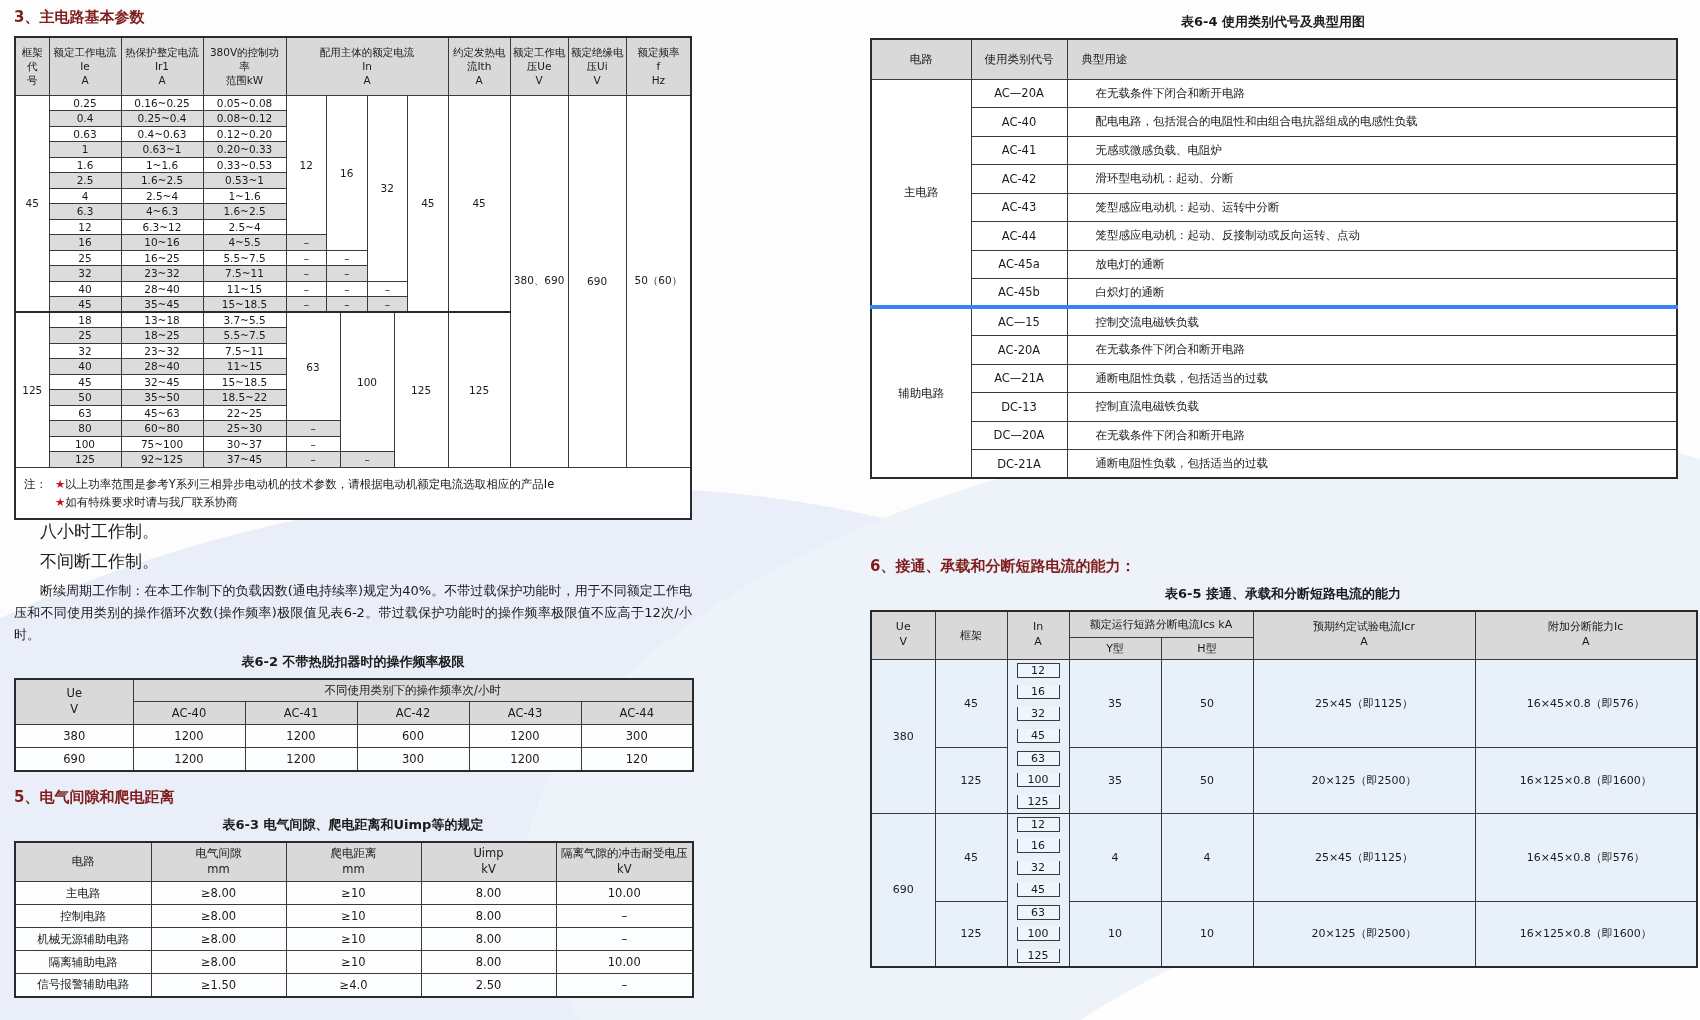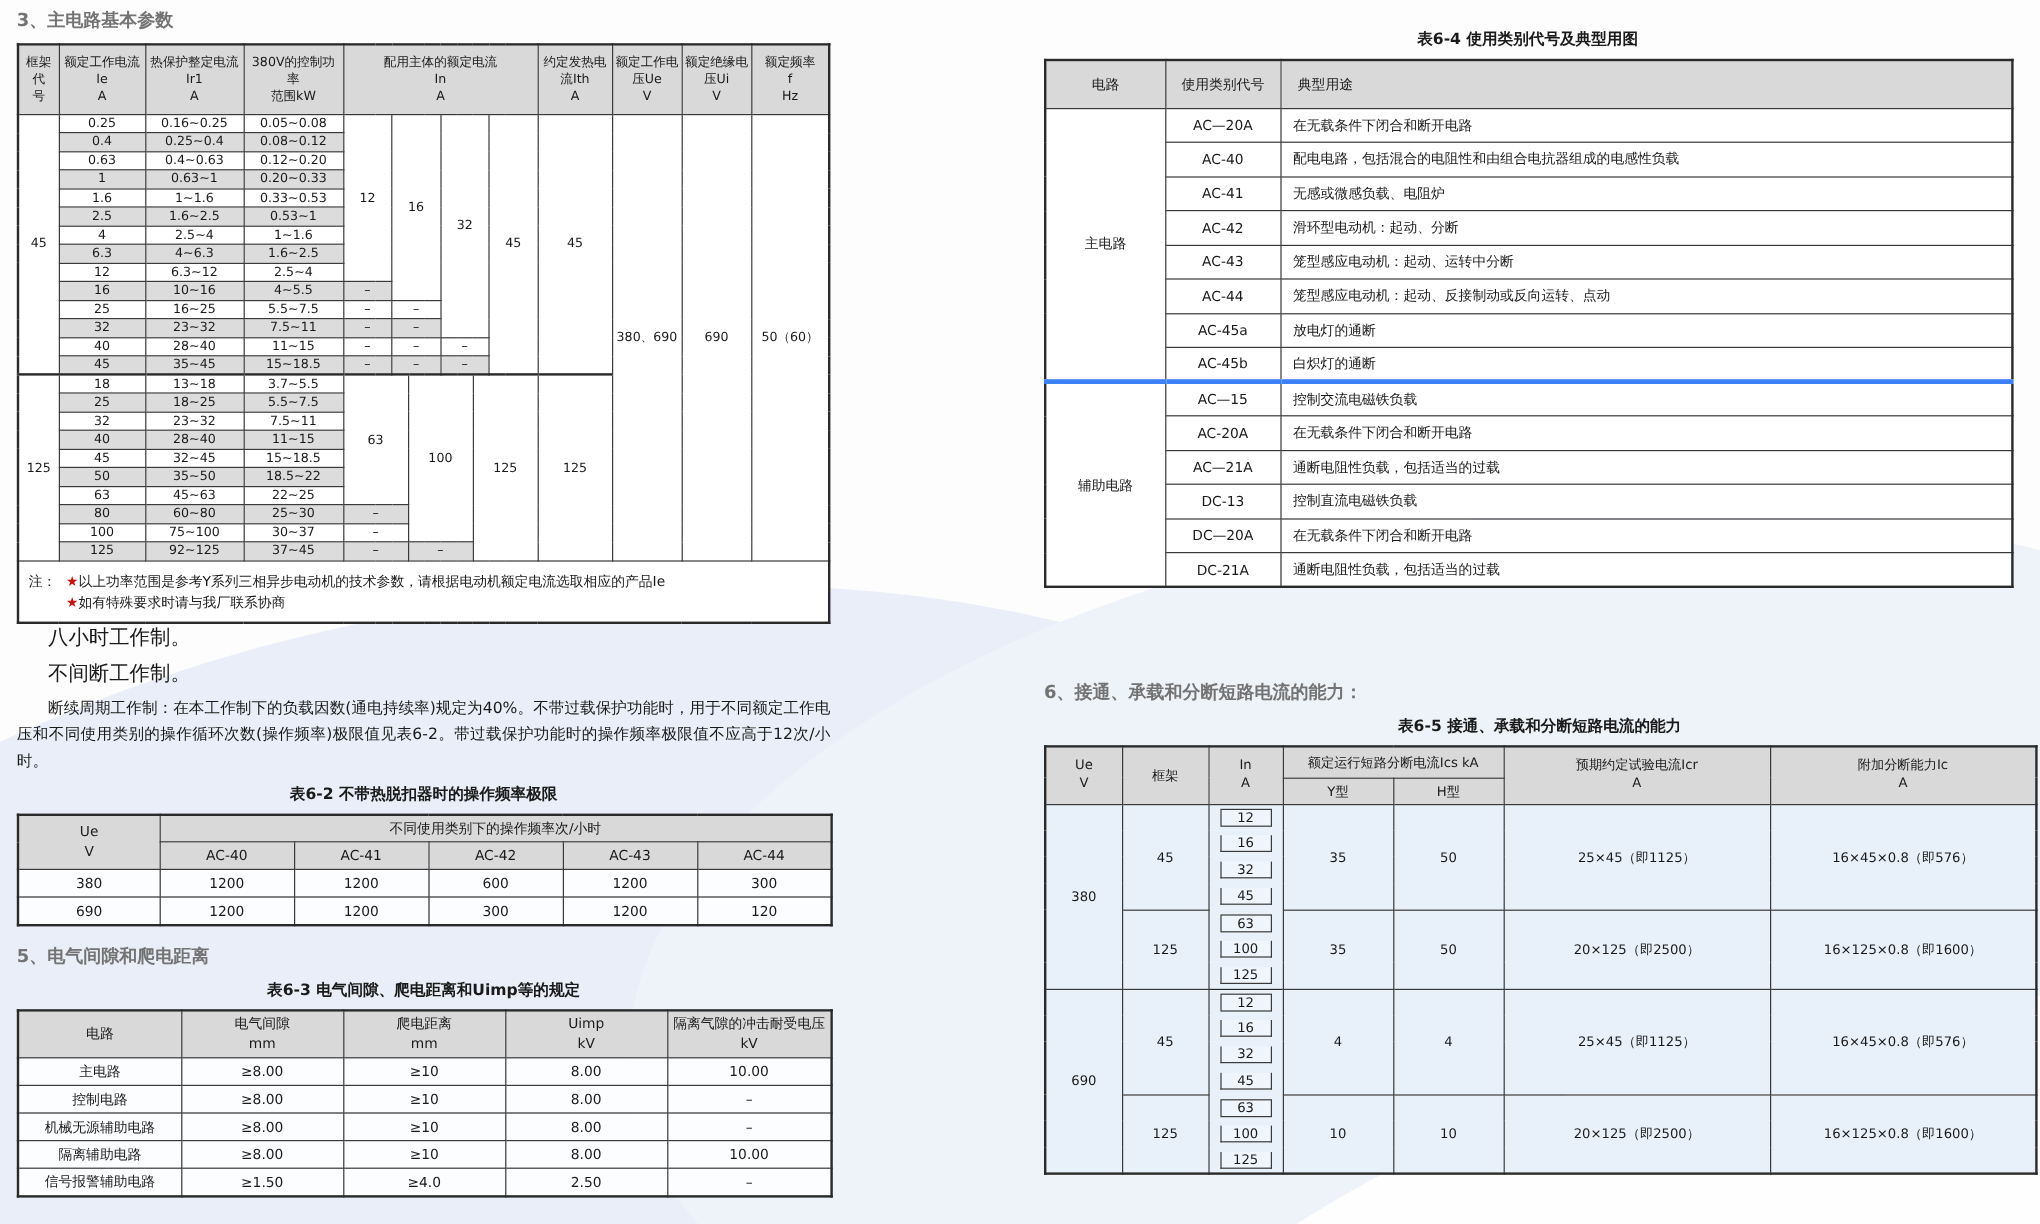--- a/index.html
+++ b/index.html
@@ -9,21 +9,21 @@
     font-family:"DejaVu Sans","Liberation Sans",sans-serif;
   }
   
   .bg { position:absolute; border-radius:50%; z-index:0; }
   .bg1 { left:-380px; top:500px; width:1650px; height:900px; background:#e9eef8; transform:rotate(-9deg); }
   .bg2 { left:520px; top:430px; width:1500px; height:760px; background:#eef3fa; transform:rotate(-7deg); }
   .bg3 { left:880px; top:840px; width:1500px; height:700px; background:#ffffff; transform:rotate(-9deg); opacity:.92; }
   #left  { position:absolute; left:14px;  top:8px;  width:678px; z-index:1; }
   #right { position:absolute; left:870px; top:4px;  width:826px; z-index:1; }
 
-  h3.sec { font-size:15px; font-weight:bold; margin:0 0 9px 0; color:#737373; }
+  h3.sec { font-size:15px; font-weight:bold; margin:0 0 9px 0; color:#7f1d1d; }
   .cap { text-align:center; font-size:13px; font-weight:600; margin:7px 0 7px 0; }
   .bodyline { font-size:17px; margin:0 0 7px 0; text-indent:26px; }
   .para { font-size:13px; line-height:22px; margin:0 0 4px 0; text-indent:26px; text-align:justify; }
 
   table { border-collapse:collapse; table-layout:fixed; background:transparent;border-radius:13px; }
   th,td { border:1px solid #3a3a3a; text-align:center; vertical-align:middle; overflow:hidden; padding:0 2px; }
   th { background:#d9d9d9; font-weight:normal; }
   .pre { white-space:pre-line; line-height:1.35; }
 
   
@@ -49,21 +49,21 @@
   .t3 { width:678px; font-size:11.5px; border:2px solid #2a2a2a; }
   .t3 thead tr { height:40px; }
   .t3 tbody tr { height:23px; }
   .t3 td { background:#fbfdff; }
 
   
   .t4 { width:806px; font-size:11.5px; border:2px solid #2a2a2a; }
   .t4 thead tr { height:40px; }
   .t4 tbody tr { height:28.5px; }
   .t4 td { background:#ffffff; }
-  .t4 td.use { text-align:left; padding-left:10px; }
+  .t4 td.use { text-align:left; padding-left:28px; }
   .t4 tr.g2f td { border-top:4px solid #3b82f6; }
 
   
   .t5 { width:826px; font-size:11px; border:2px solid #2a2a2a; }
   .t5 thead tr.h1 { height:26px; }
   .t5 thead tr.h2 { height:22px; }
   .t5 tbody tr { height:22px; }
   .t5 td { background:#e8f1fa; }
   .t5 td.inc { padding:0; border-top:none; border-bottom:none; background:#e8f1fa; }
   .t5 td.inc > div { margin:0 9px; border:1px solid #3a3a3a; border-top:none; height:100%;
@@ -405,21 +405,21 @@
           <td>≥1.50</td>
           <td>≥4.0</td>
           <td>2.50</td>
           <td>–</td>
         </tr>
     </tbody>
   </table>
 </div>
 
 <div id="right">
-  <div class="cap" style="width:806px;margin-top:20px;">表6-4 使用类别代号及典型用图</div>
+  <div class="cap" style="width:806px;margin-top:9px;">表6-4 使用类别代号及典型用图</div>
   <table class="t4">
     <colgroup>
         <col style="width:100px">
         <col style="width:96px">
         <col style="width:610px">
       </colgroup>
     <thead>
         <tr>
       <th>电路</th>
       <th>使用类别代号</th>

